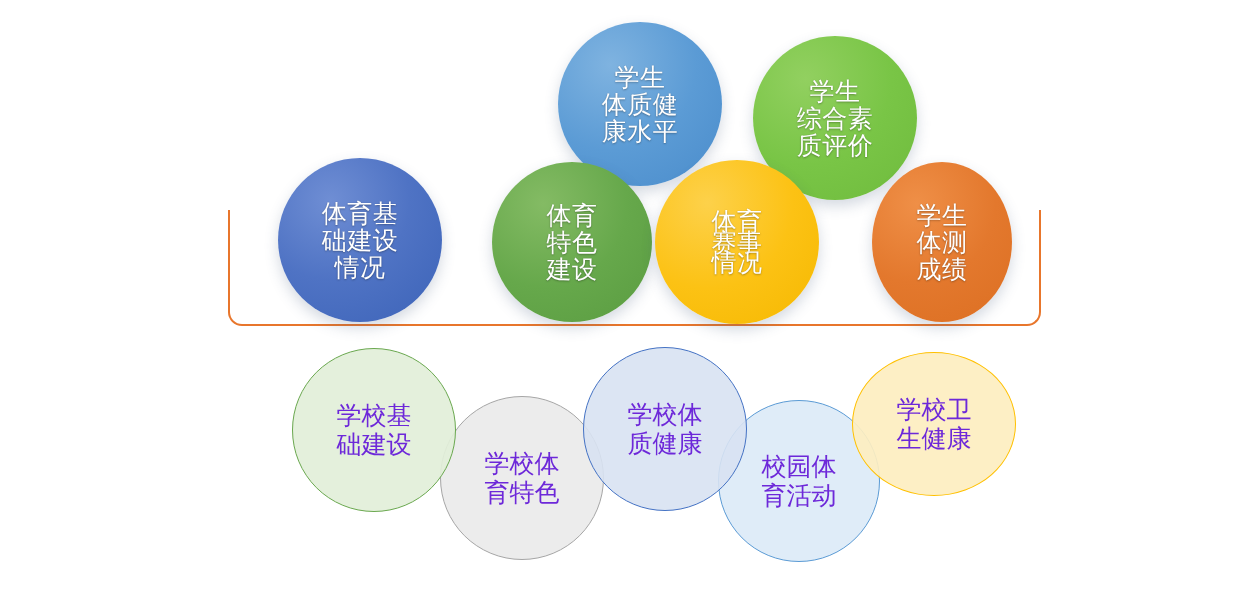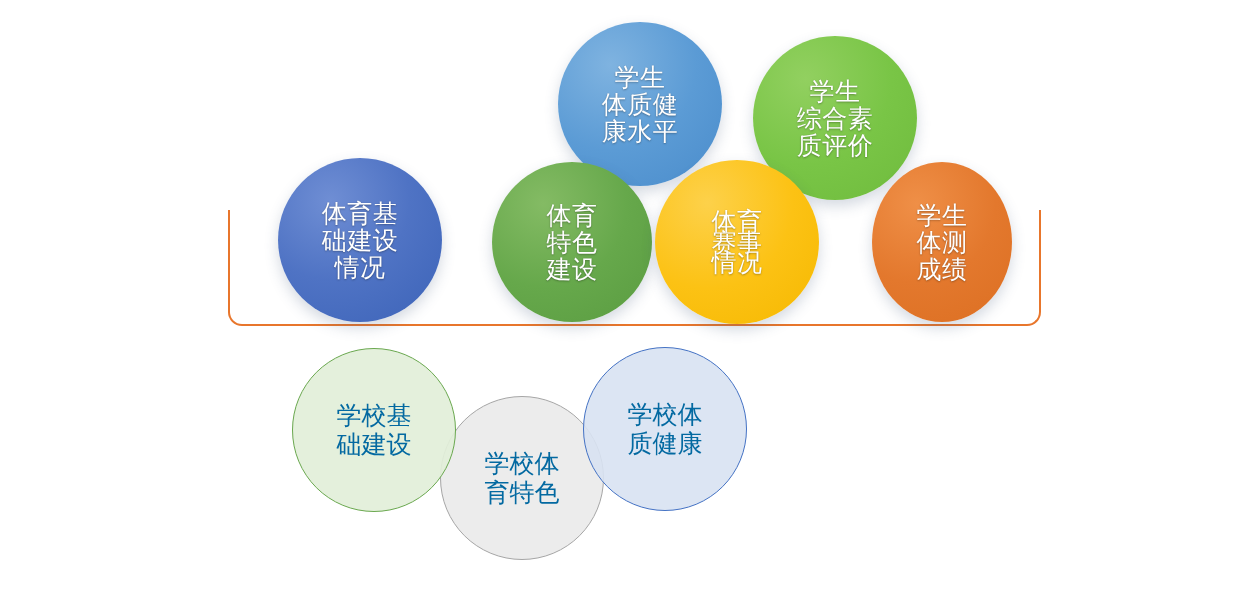--- a/index.html
+++ b/index.html
@@ -37,21 +37,21 @@
   .b-ltgreen   {left:753px;top: 36px;width:164px;height:164px;font-size:25px;z-index:6;
                 background:radial-gradient(circle at 32% 26%, #92d060 0%, #79c546 52%, #6fbb3d 100%);}
   .b-orange    {left:872px;top:162px;width:140px;height:160px;font-size:25px;z-index:7;
                 background:radial-gradient(circle at 32% 26%, #ef8f47 0%, #e3782d 52%, #dc6f22 100%);}
 
   
   .b-yellow span{line-height:.82;}
 
   
   .obubble{position:absolute;border-radius:50%;display:flex;align-items:center;
-           justify-content:center;text-align:center;color:#0369a1;font-weight:normal;
+           justify-content:center;text-align:center;color:#6d28d9;font-weight:normal;
            font-size:25px;line-height:1.18;box-sizing:border-box;}
   .obubble span{display:block;padding:0 6px;}
 
   .o-green  {left:292px;top:348px;width:164px;height:164px;z-index:3;
              background:rgba(226,239,217,.92);border:1.6px solid #6aa84f;}
   .o-gray   {left:440px;top:396px;width:164px;height:164px;z-index:2;
              background:rgba(234,234,234,.90);border:1.6px solid #a6a6a6;}
   .o-blue   {left:583px;top:347px;width:164px;height:164px;z-index:4;
              background:rgba(216,226,242,.90);border:1.6px solid #4472C4;}
   .o-ltblue {left:718px;top:400px;width:162px;height:162px;z-index:3;
@@ -129,15 +129,27 @@
     </span>
   </div>
 
   <div class="obubble o-blue">
     <span>
       <div>学校体</div>
       <div>质健康</div>
     </span>
   </div>
 
+  <div class="obubble o-ltblue">
+    <span>
+      <div>校园体</div>
+      <div>育活动</div>
+    </span>
+  </div>
 
+  <div class="obubble o-yellow">
+    <span>
+      <div>学校卫</div>
+      <div>生健康</div>
+    </span>
+  </div>
 
 </div>
 
 </body></html>

